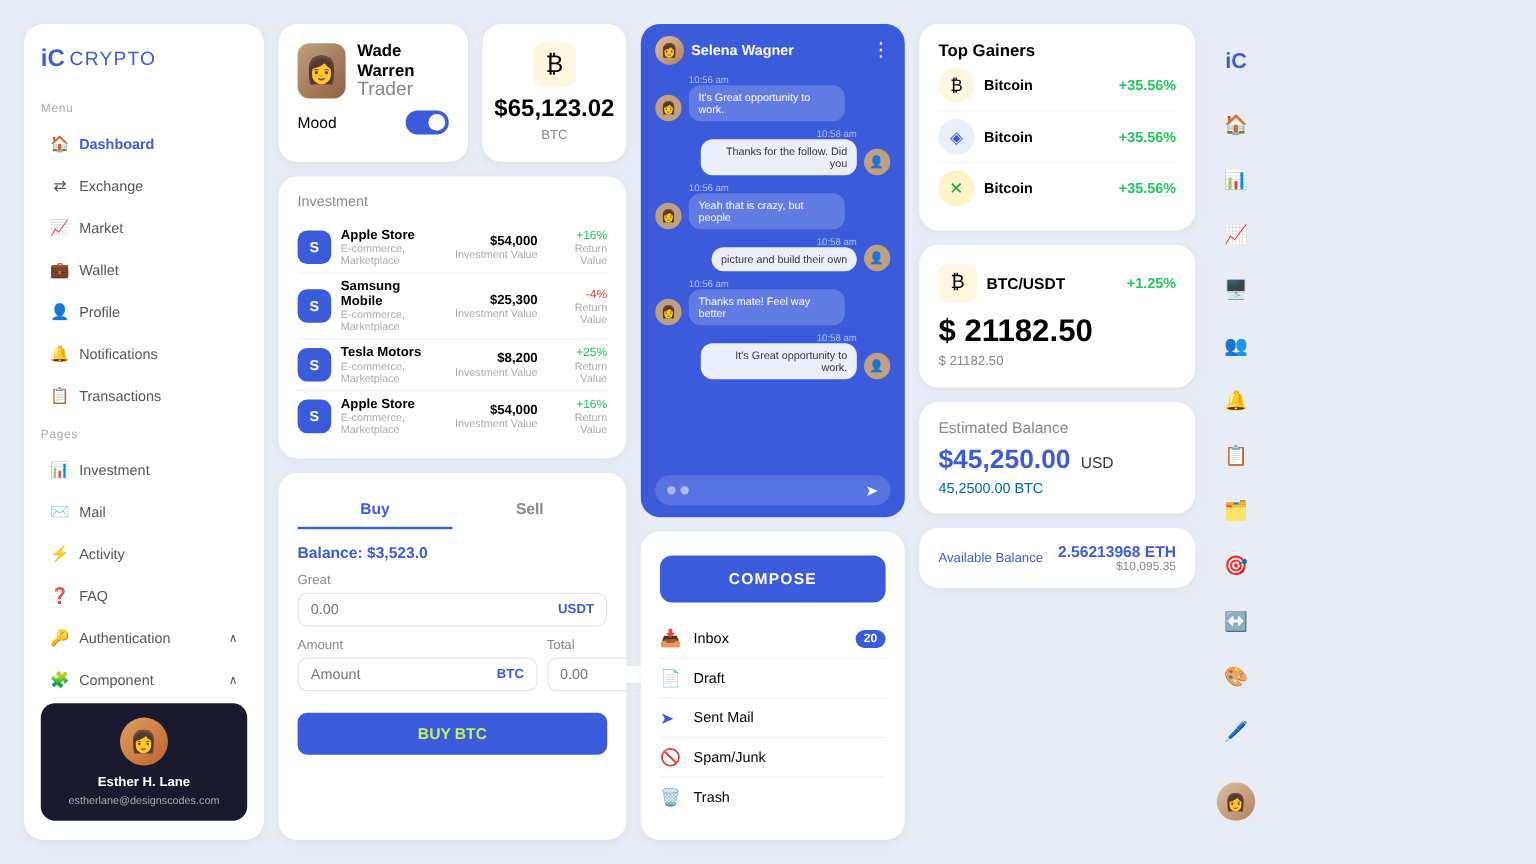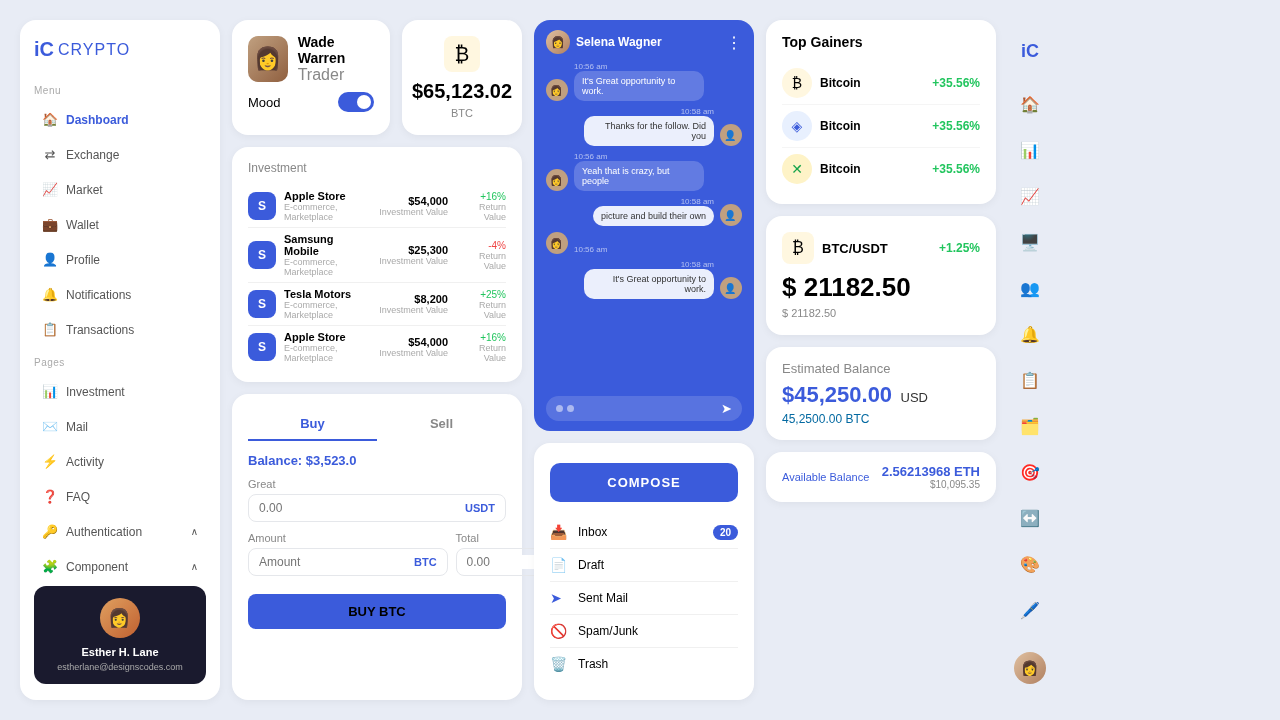--- a/index.html
+++ b/index.html
@@ -173,21 +173,21 @@
       border: 1px solid #e5e7eb; border-radius: 8px;
       padding: 6px 10px; margin-bottom: 10px;
     }
     .input-row input {
       flex: 1; border: none; outline: none; font-size: 12px; color: #333;
     }
     .input-unit { font-size: 11px; color: #3b5bdb; font-weight: 600; }
     .two-col { display: flex; gap: 8px; }
     .two-col .input-row { flex: 1; }
     .buy-btn {
-      width: 100%; background: #3b5bdb; color: #000000;
+      width: 100%; background: #3b5bdb; color: #bef264;
       border: none; border-radius: 8px; padding: 10px;
       font-size: 13px; font-weight: 700; cursor: pointer; margin-top: 8px;
     }
 
     
     .col-chat { width: 220px; flex-shrink: 0; display: flex; flex-direction: column; gap: 12px; }
     .chat-card {
       flex: 1; padding: 10px 12px; display: flex; flex-direction: column;
       background: #3b5bdb; border-radius: 16px; position: relative;
     }
@@ -245,21 +245,21 @@
     .mail-icon { font-size: 14px; color: #3b5bdb; width: 18px; }
     .mail-label { font-size: 12px; flex: 1; }
     .mail-badge {
       background: #3b5bdb; color: #fff; border-radius: 12px;
       padding: 2px 7px; font-size: 10px; font-weight: 700;
     }
 
     
     .col-right { display: flex; flex-direction: column; gap: 12px; width: 230px; flex-shrink: 0; }
     .top-gainers-card { padding: 14px 16px; }
-    .section-title { font-size: 14px; font-weight: 700; margin-bottom: 12px; }
+    .section-title { font-size: 14px; font-weight: 700; }
     .gainer-row {
       display: flex; align-items: center; gap: 8px; padding: 6px 0;
       border-bottom: 1px solid #f5f5f5;
     }
     .gainer-icon {
       width: 30px; height: 30px; border-radius: 50%;
       display: flex; align-items: center; justify-content: center; font-size: 14px;
       flex-shrink: 0;
     }
     .gainer-name { flex: 1; font-size: 12px; font-weight: 600; }
@@ -549,20 +549,21 @@
           <div class="msg-avatar">👤</div>
           <div style="text-align:right;">
             <div class="msg-time">10:58 am</div>
             <div class="msg-bubble">picture and build their own</div>
           </div>
         </div>
         <div class="msg">
           <div class="msg-avatar">👩</div>
           <div>
             <div class="msg-time">10:56 am</div>
+            <div class="msg-bubble">Thanks mate! Feel way better</div>
           </div>
         </div>
         <div class="msg right">
           <div class="msg-avatar">👤</div>
           <div style="text-align:right;">
             <div class="msg-time">10:58 am</div>
             <div class="msg-bubble">It's Great opportunity to work.</div>
           </div>
         </div>
       </div>

